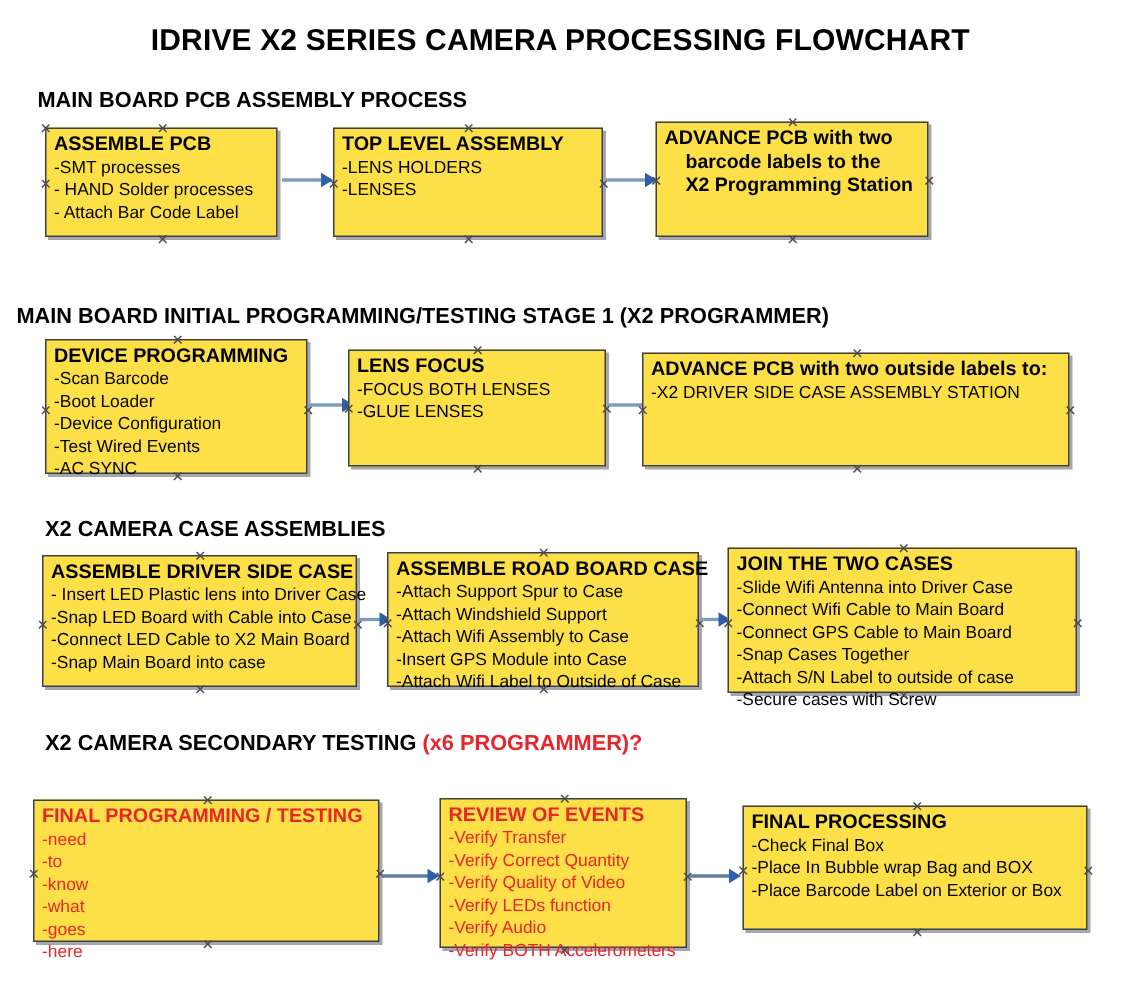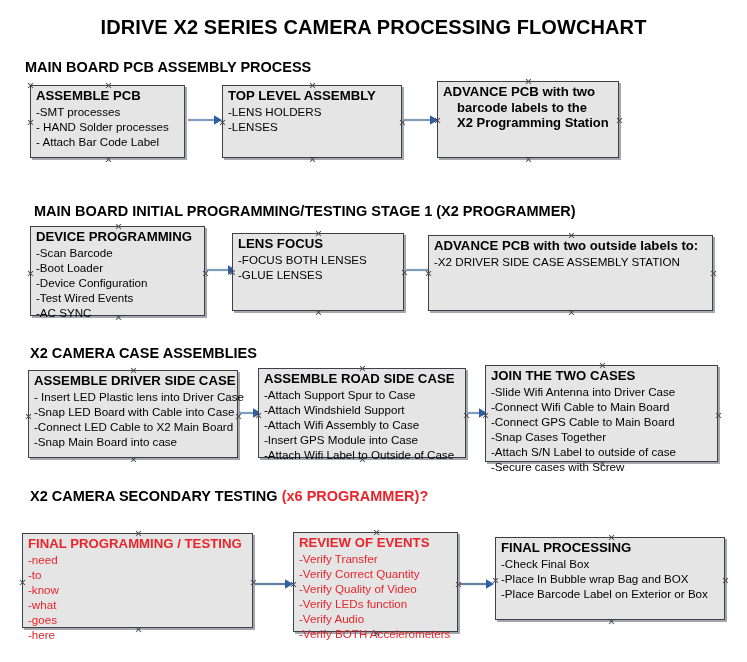--- a/index.html
+++ b/index.html
@@ -41,21 +41,21 @@
     white-space: nowrap;
     letter-spacing: 0px;
   }
   .section-heading .accent {
     color: #e8252b;
   }
 
   
   .flow-box {
     box-sizing: border-box;
-    background: #e5e5e5;
+    background: #fde047;
     border: 1.3px solid #3f3f46;
     box-shadow: 2px 2px 0 rgba(90,95,110,0.55);
     overflow: visible;
     padding: 2px 4px 0 5px;
   }
   .flow-box .box-title {
     font-size: 13.2px;
     font-weight: bold;
     line-height: 1.18;
     white-space: nowrap;
@@ -157,21 +157,21 @@
   <div class="abs flow-box titleblock" style="left:437px; top:81px; width:182px; height:77px;">
     <div class="box-title">ADVANCE PCB with two</div>
     <div class="box-line">barcode labels to the</div>
     <div class="box-line"> X2 Programming Station</div>
     <div class="handle" style="left:87px; top:-4px;"></div>
     <div class="handle" style="left:-4px; top:35px;"></div>
     <div class="handle" style="left:178px; top:35px;"></div>
     <div class="handle" style="left:87px; top:74px;"></div>
   </div>
 
-  <div class="abs section-heading" style="left:34px; top:203px;">MAIN BOARD INITIAL PROGRAMMING/TESTING STAGE 1 (X2 PROGRAMMER)</div>
+  <div class="abs section-heading" style="left:11px; top:203px;">MAIN BOARD INITIAL PROGRAMMING/TESTING STAGE 1 (X2 PROGRAMMER)</div>
 
   <div class="abs flow-box" style="left:30px; top:226px; width:175px; height:90px;">
     <div class="box-title">DEVICE PROGRAMMING</div>
     <div class="box-line">-Scan Barcode</div>
     <div class="box-line">-Boot Loader</div>
     <div class="box-line">-Device Configuration</div>
     <div class="box-line">-Test Wired Events</div>
     <div class="box-line">-AC SYNC</div>
     <div class="handle" style="left:84px; top:-4px;"></div>
     <div class="handle" style="left:-4px; top:43px;"></div>
@@ -227,21 +227,21 @@
   </div>
 
   <div class="abs connector" style="left:239px; top:406px; width:24px;">
     <svg width="24" height="14" viewBox="0 0 24 14">
       <line x1="0" y1="7" x2="15" y2="7" stroke="#7e9cbb" stroke-width="2.2"></line>
       <path d="M14,2.2 L22,7 L14,11.8 Z" fill="#2f5fa8"></path>
     </svg>
   </div>
 
   <div class="abs flow-box" style="left:258px; top:368px; width:208px; height:90px;">
-    <div class="box-title">ASSEMBLE ROAD SIDE CASE</div>
+    <div class="box-title">ASSEMBLE ROAD BOARD CASE</div>
     <div class="box-line">-Attach Support Spur to Case</div>
     <div class="box-line">-Attach Windshield Support</div>
     <div class="box-line">-Attach Wifi Assembly to Case</div>
     <div class="box-line">-Insert GPS Module into Case</div>
     <div class="box-line">-Attach Wifi Label to Outside of Case</div>
     <div class="handle" style="left:100px; top:-4px;"></div>
     <div class="handle" style="left:-4px; top:43px;"></div>
     <div class="handle" style="left:204px; top:43px;"></div>
     <div class="handle" style="left:100px; top:87px;"></div>
   </div>

